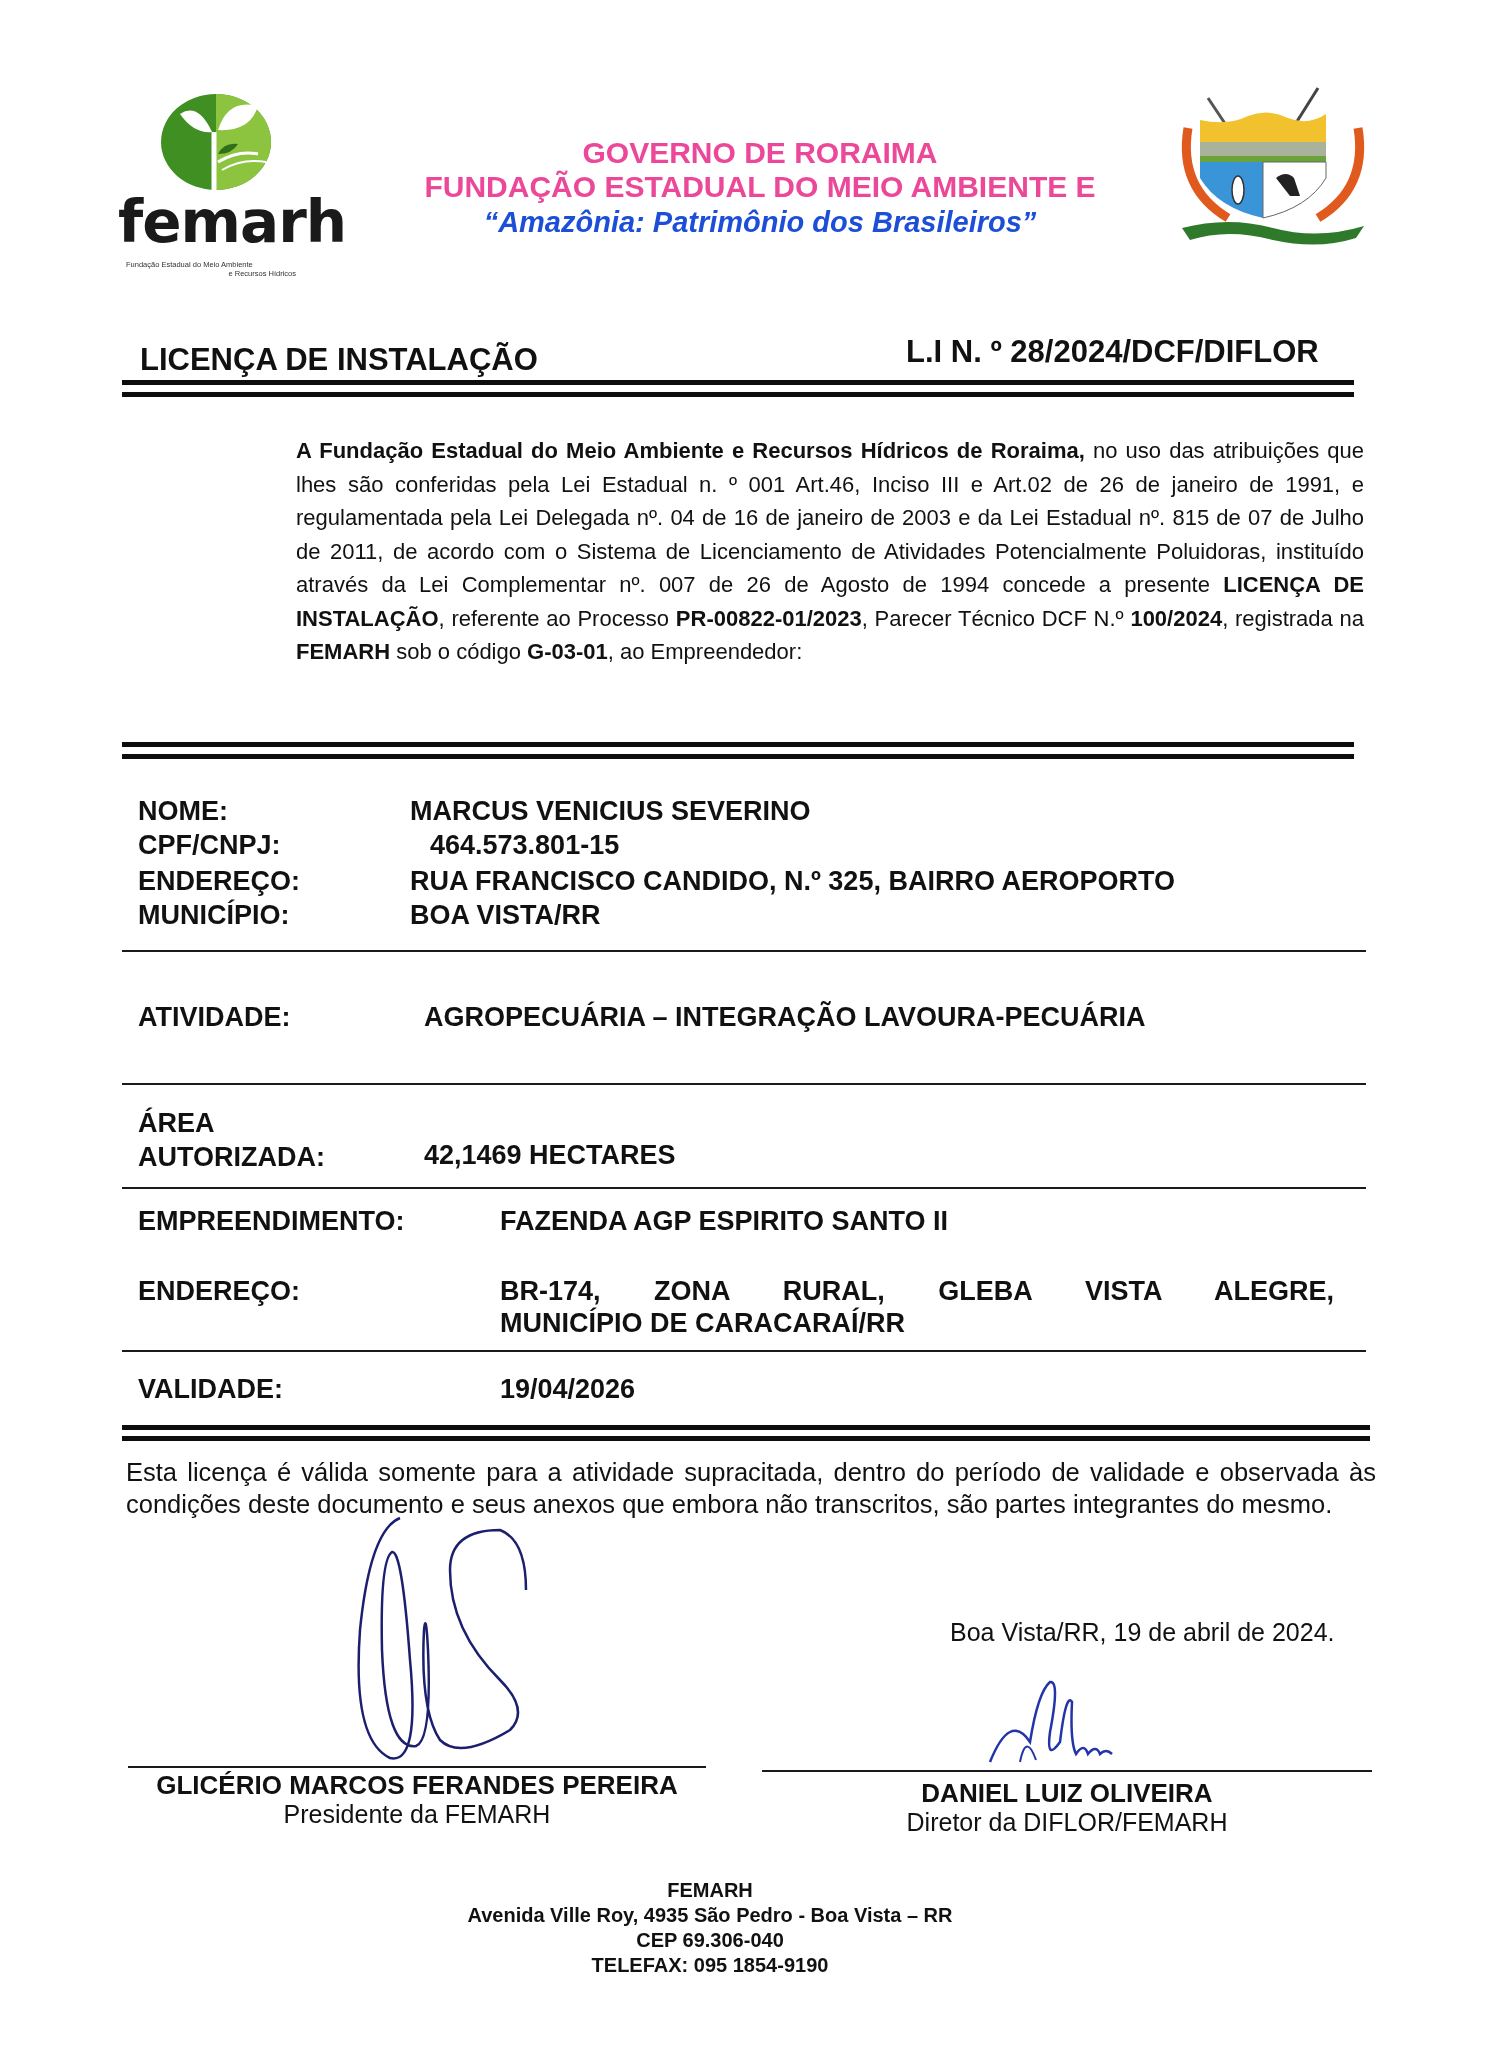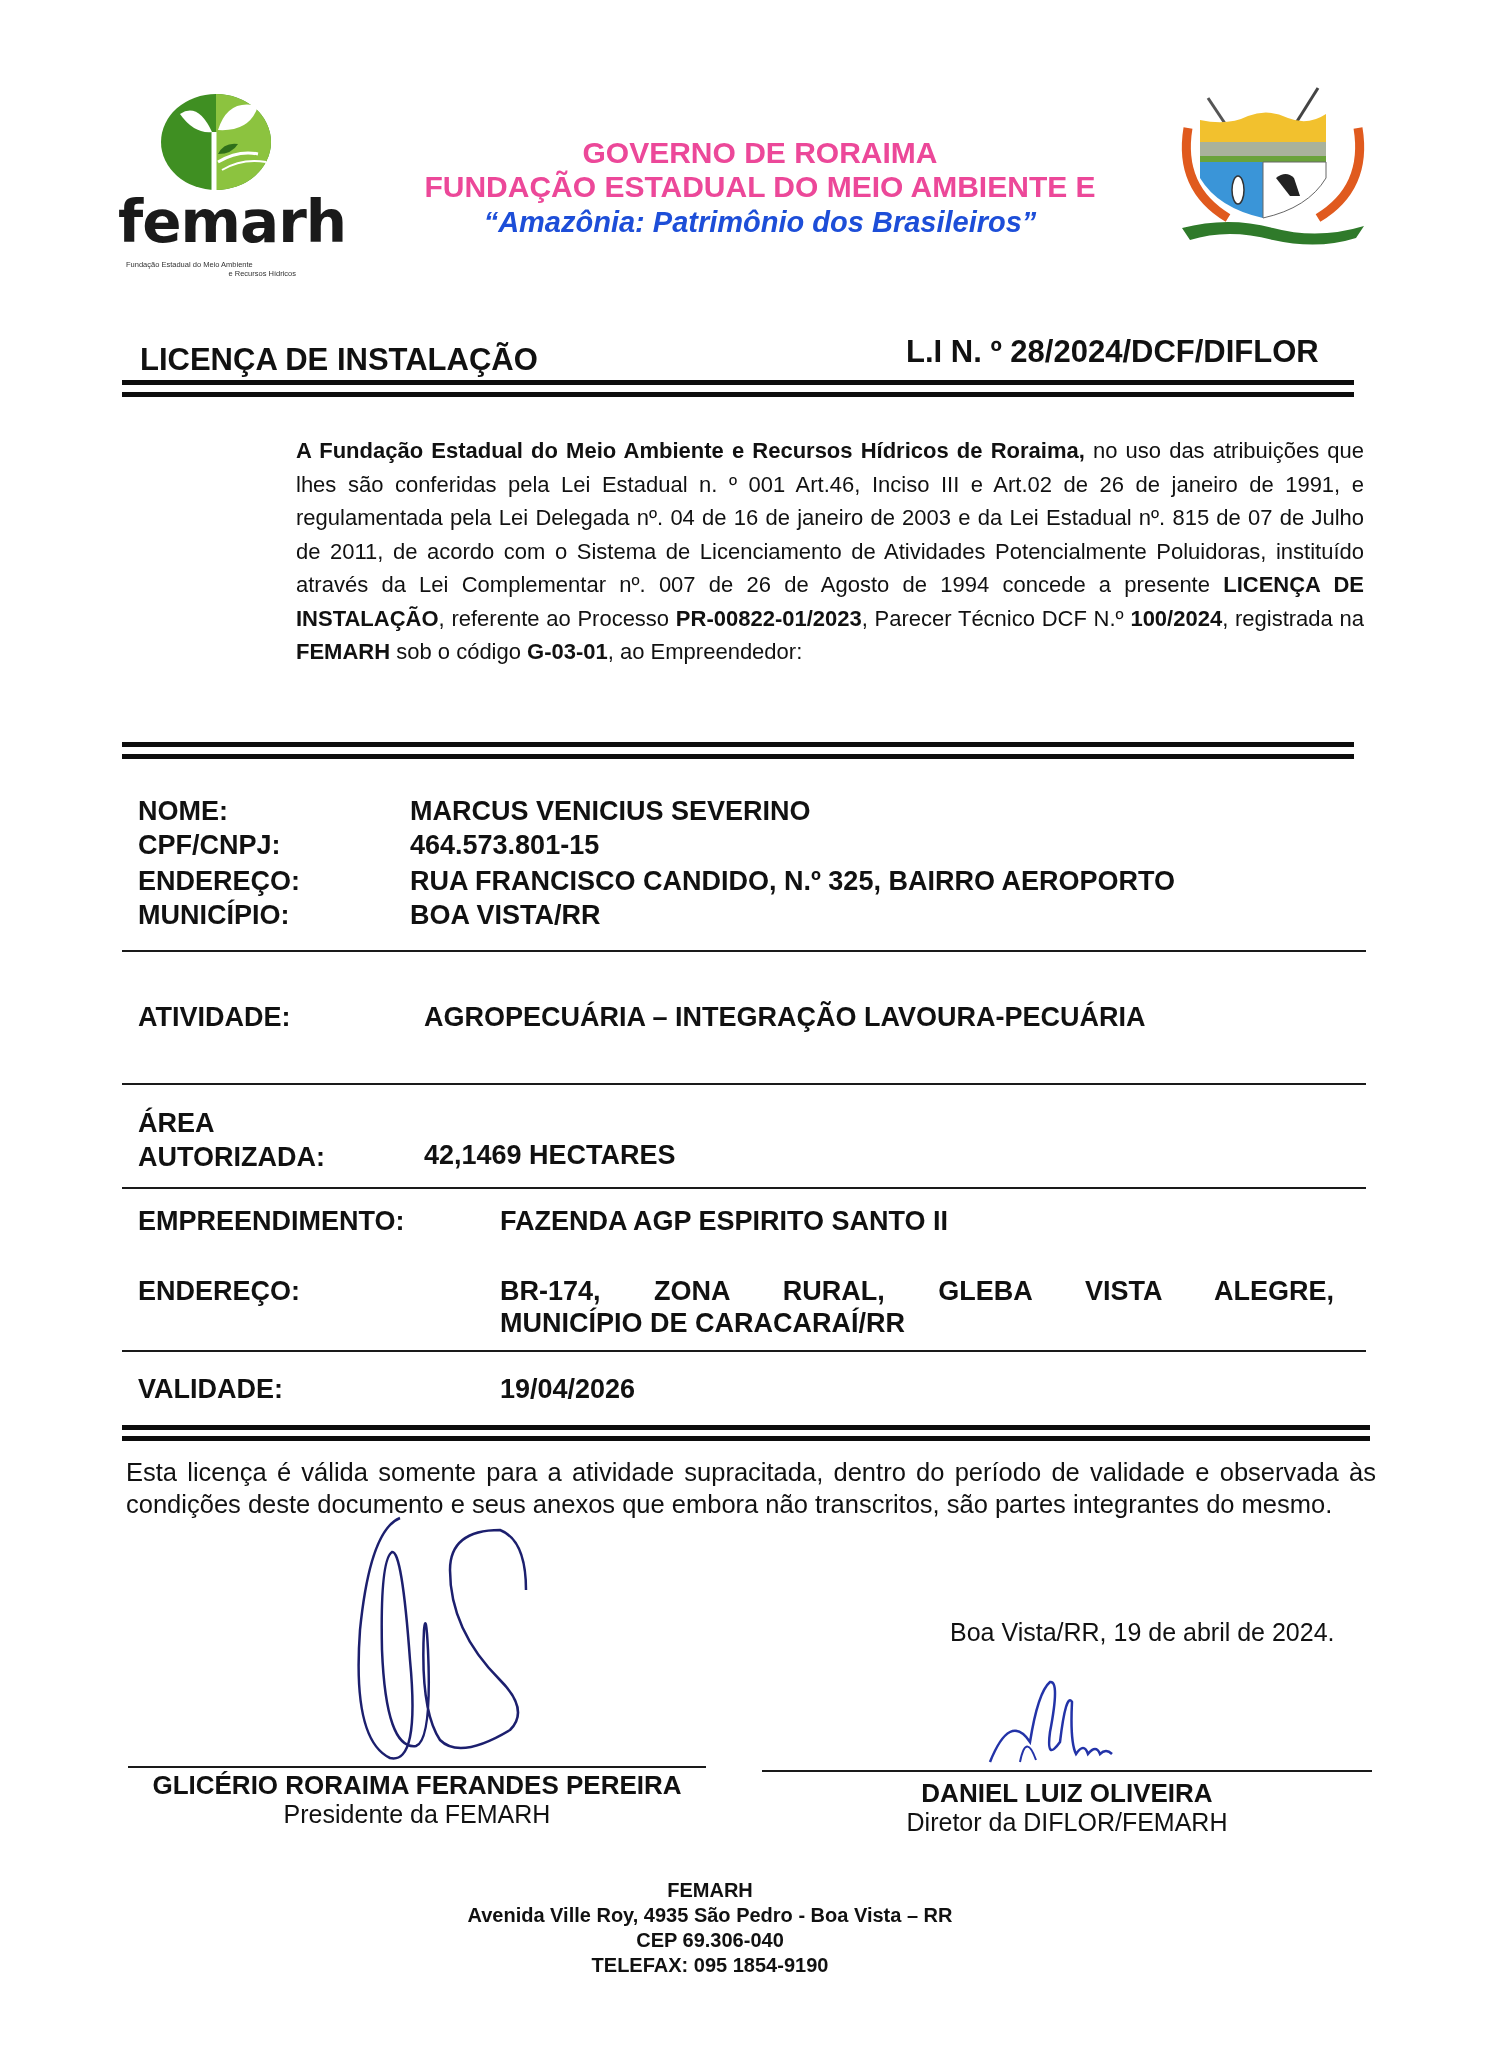--- a/index.html
+++ b/index.html
@@ -91,21 +91,21 @@
 <div class="abs dbl" style="left:122px; top:392px; width:1232px;"></div>
 
 <div id="intro" class="abs"><b>A Fundação Estadual do Meio Ambiente e Recursos Hídricos de Roraima,</b><span> no uso das atribuições que lhes são conferidas pela Lei Estadual n. º 001 Art.46, Inciso III e Art.02 de 26 de janeiro de 1991, e regulamentada pela Lei Delegada nº. 04 de 16 de janeiro de 2003 e da Lei Estadual nº. 815 de 07 de Julho de 2011, de acordo com o Sistema de Licenciamento de Atividades Potencialmente Poluidoras, instituído através da Lei Complementar nº. 007 de 26 de Agosto de 1994 concede a presente </span><b>LICENÇA DE INSTALAÇÃO</b><span>, referente ao Processo </span><b>PR-00822-01/2023</b><span>, Parecer Técnico DCF N.º </span><b>100/2024</b><span>, registrada na </span><b>FEMARH</b><span> sob o código </span><b>G-03-01</b><span>, ao Empreendedor:</span></div>
 
 <div class="abs dbl" style="left:122px; top:742px; width:1232px;"></div>
 <div class="abs dbl" style="left:122px; top:754px; width:1232px;"></div>
 
 <div class="abs lbl" style="left:138px; top:796px;">NOME:</div>
 <div class="abs val" style="left:410px; top:796px;">MARCUS VENICIUS SEVERINO</div>
 <div class="abs lbl" style="left:138px; top:830px;">CPF/CNPJ:</div>
-<div class="abs val" style="left:410px; top:830px;">464.573.801-15</div>
+<div class="abs val" style="left:430px; top:830px;">464.573.801-15</div>
 <div class="abs lbl" style="left:138px; top:866px;">ENDEREÇO:</div>
 <div class="abs val" style="left:410px; top:866px;">RUA FRANCISCO CANDIDO, N.º 325, BAIRRO AEROPORTO</div>
 <div class="abs lbl" style="left:138px; top:900px;">MUNICÍPIO:</div>
 <div class="abs val" style="left:410px; top:900px;">BOA VISTA/RR</div>
 <div class="abs rule" style="left:122px; top:950px; width:1244px;"></div>
 
 <div class="abs lbl" style="left:138px; top:1002px;">ATIVIDADE:</div>
 <div class="abs val" style="left:424px; top:1002px;">AGROPECUÁRIA – INTEGRAÇÃO LAVOURA-PECUÁRIA</div>
 <div class="abs rule" style="left:122px; top:1083px; width:1244px;"></div>
 
@@ -129,21 +129,21 @@
 <div class="abs dbl" style="left:122px; top:1436px; width:1248px;"></div>
 
 <div id="disclaimer" class="abs">Esta licença é válida somente para a atividade supracitada, dentro do período de validade e observada às condições deste documento e seus anexos que embora não transcritos, são partes integrantes do mesmo.</div>
 
 <div id="place-date" class="abs">Boa Vista/RR, 19 de abril de 2024.</div>
 
 <svg class="abs" style="left:330px; top:1510px; width:240px; height:260px;" viewBox="0 0 240 260">
   <path d="M70 8 Q40 20 30 120 Q22 230 60 248 Q90 255 80 150 Q72 40 62 42 Q50 50 52 140 Q56 240 86 236 Q102 230 98 140 Q96 100 94 120 Q90 200 110 230 Q130 250 180 220 Q200 200 170 170 Q120 120 120 60 Q120 20 170 20 Q196 30 196 80" stroke="#1c1f6e" stroke-width="2.5" fill="none"></path>
 </svg>
 <div class="abs rule" style="left:128px; top:1766px; width:578px; height:2px;"></div>
-<div class="abs sig-name" style="left:128px; top:1770px; width:578px;">GLICÉRIO RORAIMA FERANDES PEREIRA</div>
+<div class="abs sig-name" style="left:128px; top:1770px; width:578px;">GLICÉRIO MARCOS FERANDES PEREIRA</div>
 <div class="abs sig-role" style="left:128px; top:1800px; width:578px;">Presidente da FEMARH</div>
 
 <svg class="abs" style="left:980px; top:1672px; width:140px; height:100px;" viewBox="0 0 140 100">
   <path d="M10 90 Q30 40 50 70 Q58 20 70 10 Q80 8 70 60 Q66 90 80 70 Q86 20 92 30 Q90 70 96 82 Q104 70 108 82 Q116 72 120 82 Q126 76 132 82" stroke="#2333a8" stroke-width="2.5" fill="none"></path>
   <path d="M40 90 Q46 60 56 88" stroke="#2333a8" stroke-width="2" fill="none"></path>
 </svg>
 <div class="abs rule" style="left:762px; top:1770px; width:610px; height:2px;"></div>
 <div class="abs sig-name" style="left:762px; top:1778px; width:610px;">DANIEL LUIZ OLIVEIRA</div>
 <div class="abs sig-role" style="left:762px; top:1808px; width:610px;">Diretor da DIFLOR/FEMARH</div>
 

